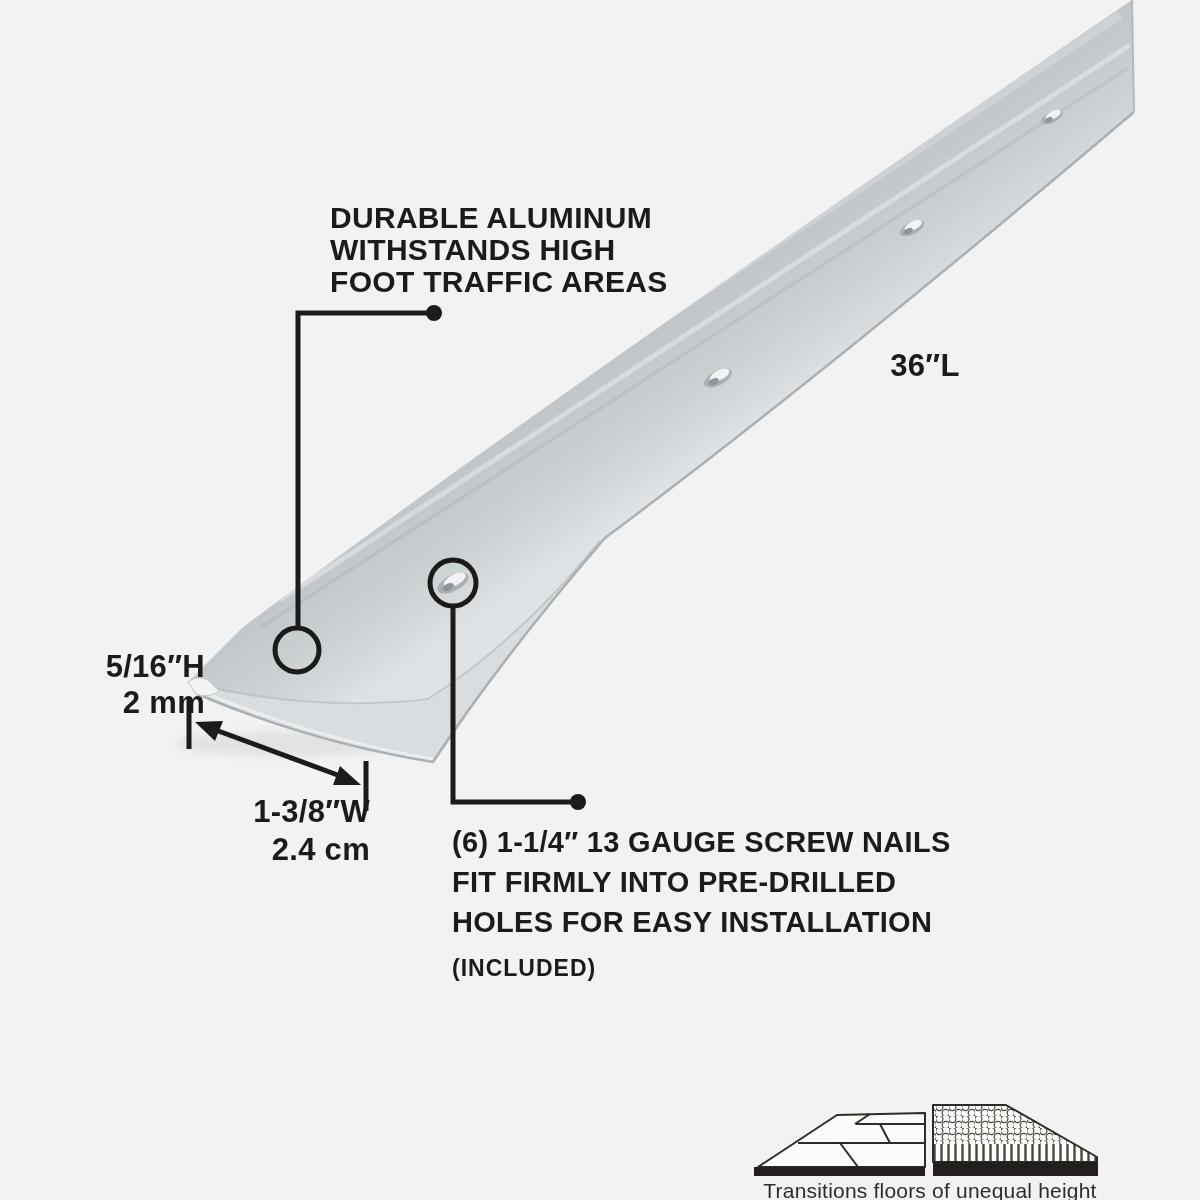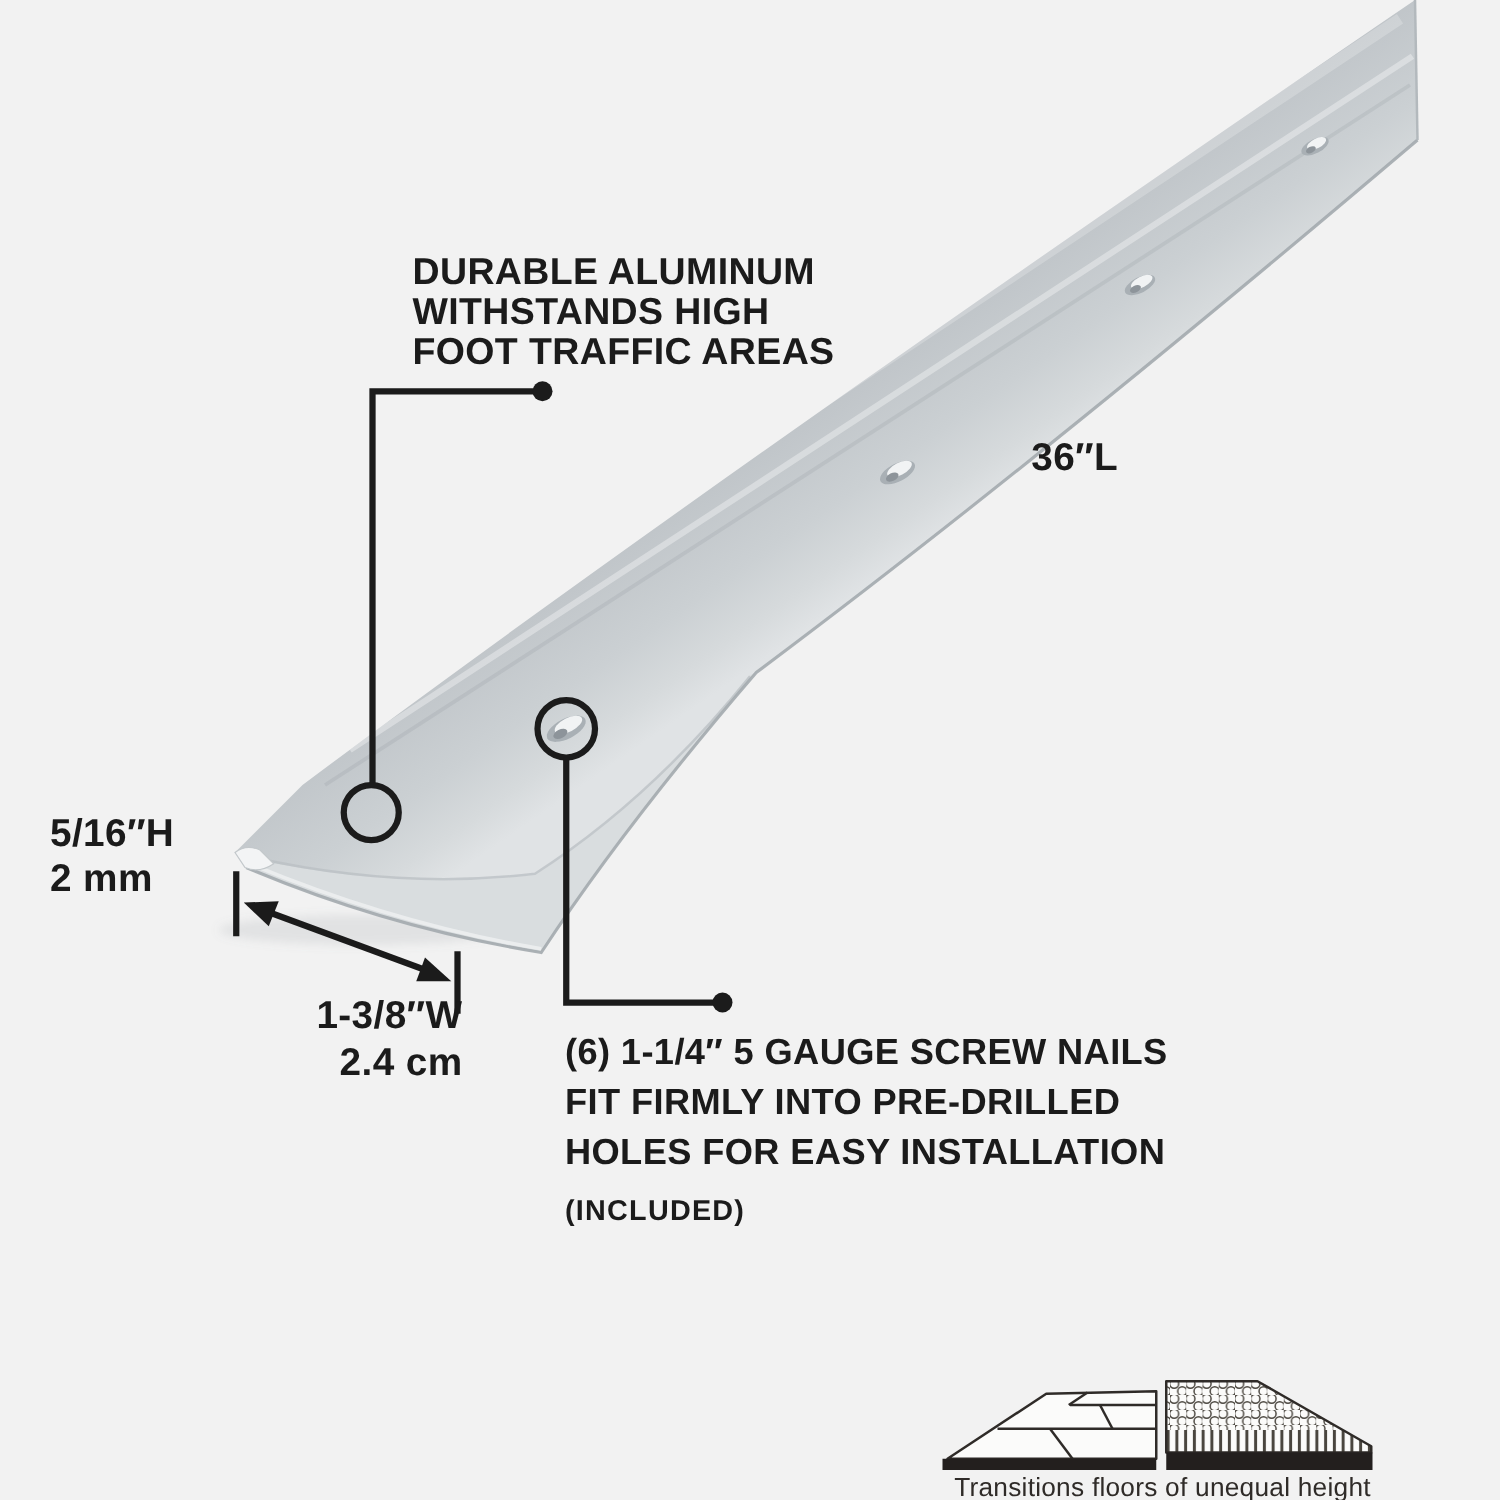--- a/index.html
+++ b/index.html
@@ -1,22 +1,22 @@
 <!DOCTYPE html>
 <html><head>
 <meta charset="utf-8">
 <style>
   html,body{margin:0;padding:0;}
   body{font-family:"Liberation Sans",sans-serif;}
   #stage{position:relative;width:1200px;height:1200px;background:#f2f2f2;overflow:hidden;}
   #art{position:absolute;left:0;top:0;width:1200px;height:1200px;}
   .txt{position:absolute;color:#1b1b1b;font-weight:bold;letter-spacing:.3px;}
   .heading{left:298px;top:202px;font-size:30px;line-height:32px;margin-left:32px;}
-  .len{left:825px;top:347px;width:200px;font-size:31px;line-height:38px;}
-  .hgt{left:40px;top:649px;width:165px;font-size:31px;line-height:36px;text-align:left;}
+  .len{left:825px;top:347px;width:200px;font-size:31px;line-height:38px;text-align:center;}
+  .hgt{left:40px;top:649px;width:165px;font-size:31px;line-height:36px;text-align:right;}
   .wid{left:190px;top:793px;width:180px;font-size:31px;line-height:38px;text-align:right;}
   .nails{left:452px;top:822px;font-size:29px;line-height:40px;}
   .nails .note{font-weight:700;font-size:23px;letter-spacing:1px;margin-top:6px;}
   .caption{left:730px;top:1179px;width:400px;text-align:center;font-size:21px;font-weight:400;color:#2f2b28;letter-spacing:.2px;}
   .line{display:block;}
 </style>
 </head>
 <body>
 
 <div id="stage">
@@ -142,21 +142,21 @@
     <span class="line">5/16″H</span>
     <span class="line">2 mm</span>
   </div>
 
   <div class="txt wid">
     <span class="line">1-3/8″W</span>
     <span class="line">2.4 cm</span>
   </div>
 
   <div class="txt nails">
-    <span class="line">(6) 1-1/4″ 5 GAUGE SCREW NAILS</span>
+    <span class="line">(6) 1-1/4″ 13 GAUGE SCREW NAILS</span>
     <span class="line">FIT FIRMLY INTO PRE-DRILLED</span>
     <span class="line">HOLES FOR EASY INSTALLATION</span>
     <span class="line note">(INCLUDED)</span>
   </div>
 
   <div class="txt caption">Transitions floors of unequal height</div>
 
 </div>
 
 </body></html>

